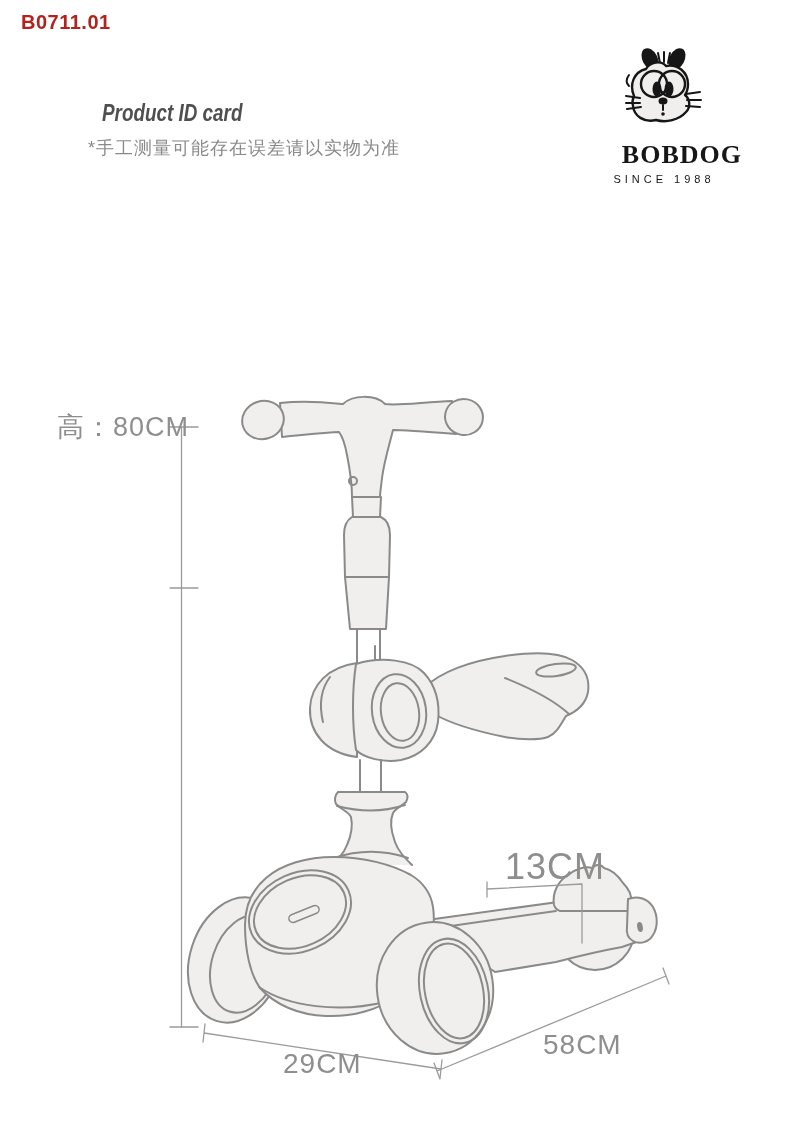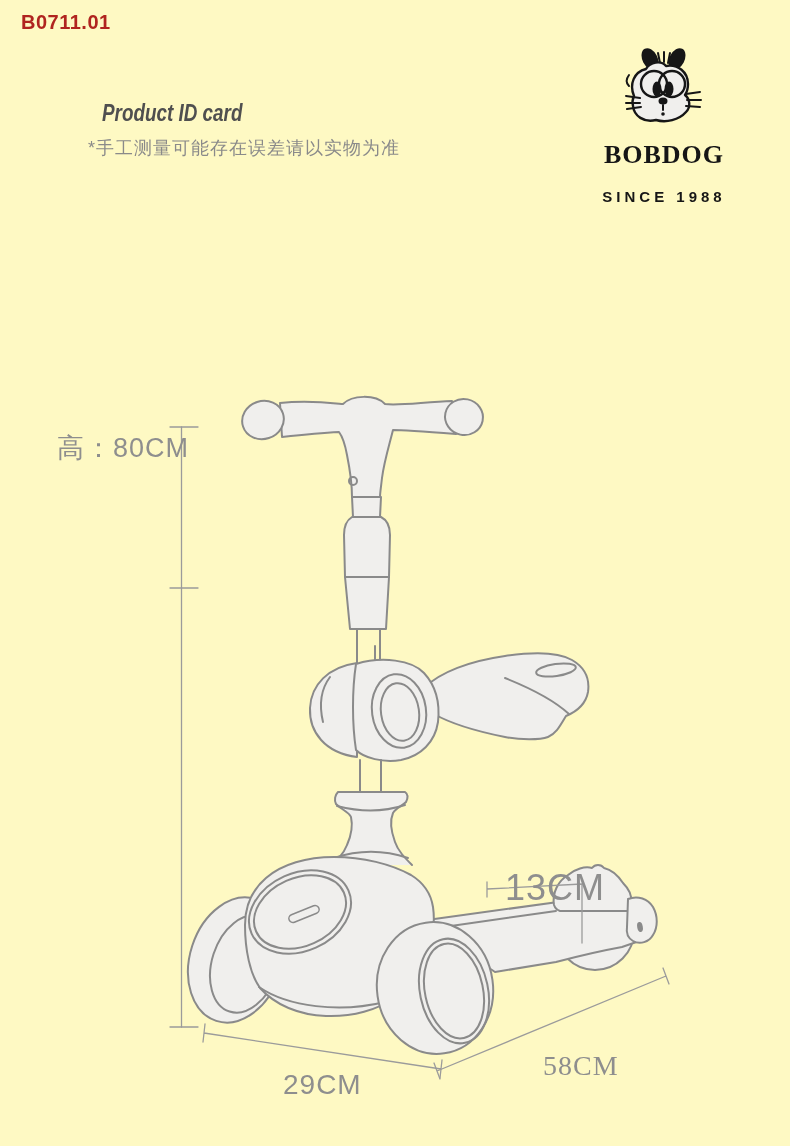--- a/index.html
+++ b/index.html
@@ -1,20 +1,20 @@
 <!DOCTYPE html>
 <html><head>
 <meta charset="utf-8">
 <style>
   html,body{margin:0;padding:0;background:#e4e4e2;}
   .page{
     position:relative;
     width:790px;height:1146px;
     margin:0 auto;
-    background:#fef9c3;
+    background:#ffffff;
     overflow:hidden;
     font-family:"Liberation Sans",sans-serif;
   }
   .code{
     position:absolute;left:21px;top:11px;
     font-size:20px;font-weight:600;letter-spacing:.5px;
     color:#b0241f;
   }
   .card-label{
     position:absolute;left:102px;top:100px;
@@ -34,37 +34,36 @@
     font-size:66px;letter-spacing:6px;
     color:#3c3c3c;white-space:nowrap;
   }
   .logo{
     position:absolute;left:586px;top:46px;width:156px;
     text-align:center;color:#161616;
   }
   .logo svg{display:block;margin:0 auto;}
   .brand{
     font-family:"Liberation Serif",serif;font-weight:700;
-    font-size:26px;letter-spacing:1px;margin-top:2px;
+    font-size:26px;letter-spacing:1px;margin-top:2px;text-align:right;
   }
   .since{
-    font-size:15px;font-weight:700;letter-spacing:4px;margin-top:18px;
+    font-size:11px;font-weight:400;letter-spacing:4px;margin-top:3px;
   }
   .drawing{position:absolute;left:0;top:0;}
   .dim-label{
     position:absolute;color:#8e8e8e;white-space:nowrap;
     letter-spacing:1px;
-    margin-top:21px;
   }
   .dim-side{font-size:27px;}
   .dim-bottom{font-size:28px;}
   #lbl-high{left:57px;top:409px;}
   #lbl-low{left:59px;top:572px;}
   #lbl-13{left:505px;top:846px;font-size:36px;}
-  #lbl-58{left:543px;top:1029px;font-family:Liberation Serif, serif;}
+  #lbl-58{left:543px;top:1029px;}
   #lbl-29{left:283px;top:1048px;}
 </style>
 </head>
 <body>
 
 <div class="page">
 
   <div class="code">B0711.01</div>
   <div class="card-label">Product ID card</div>
   <div class="note">*手工测量可能存在误差请以实物为准</div>

